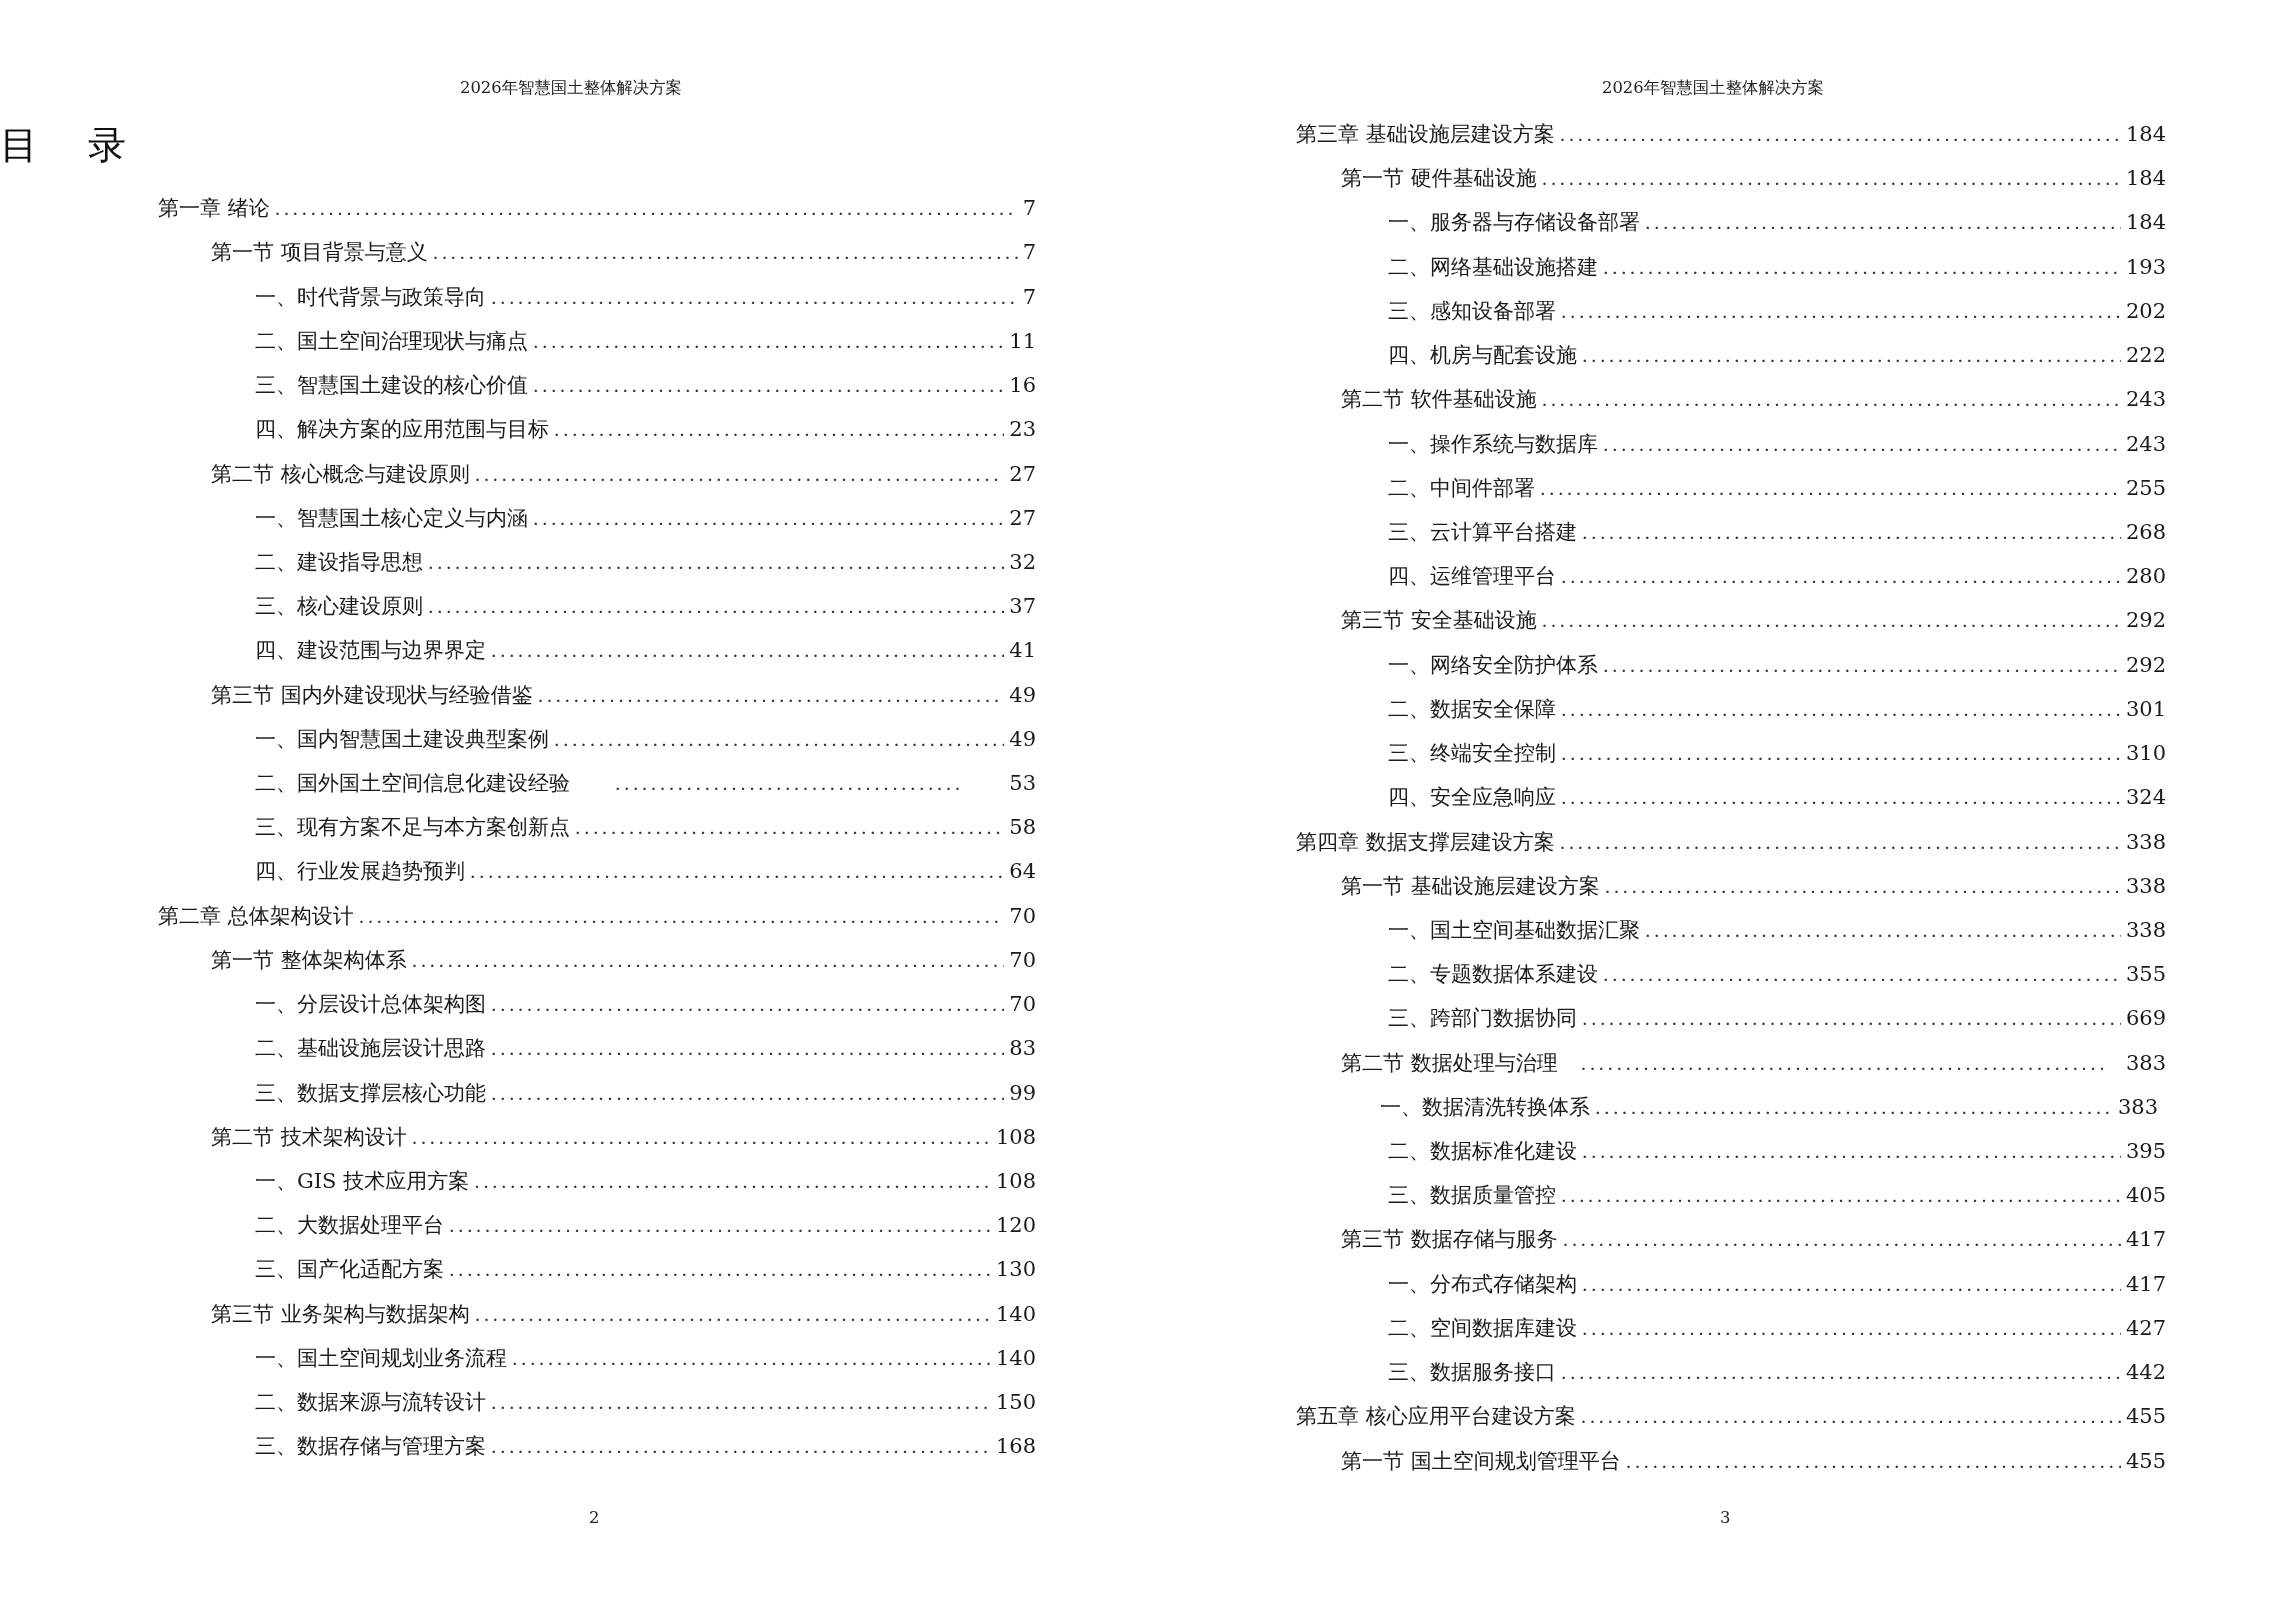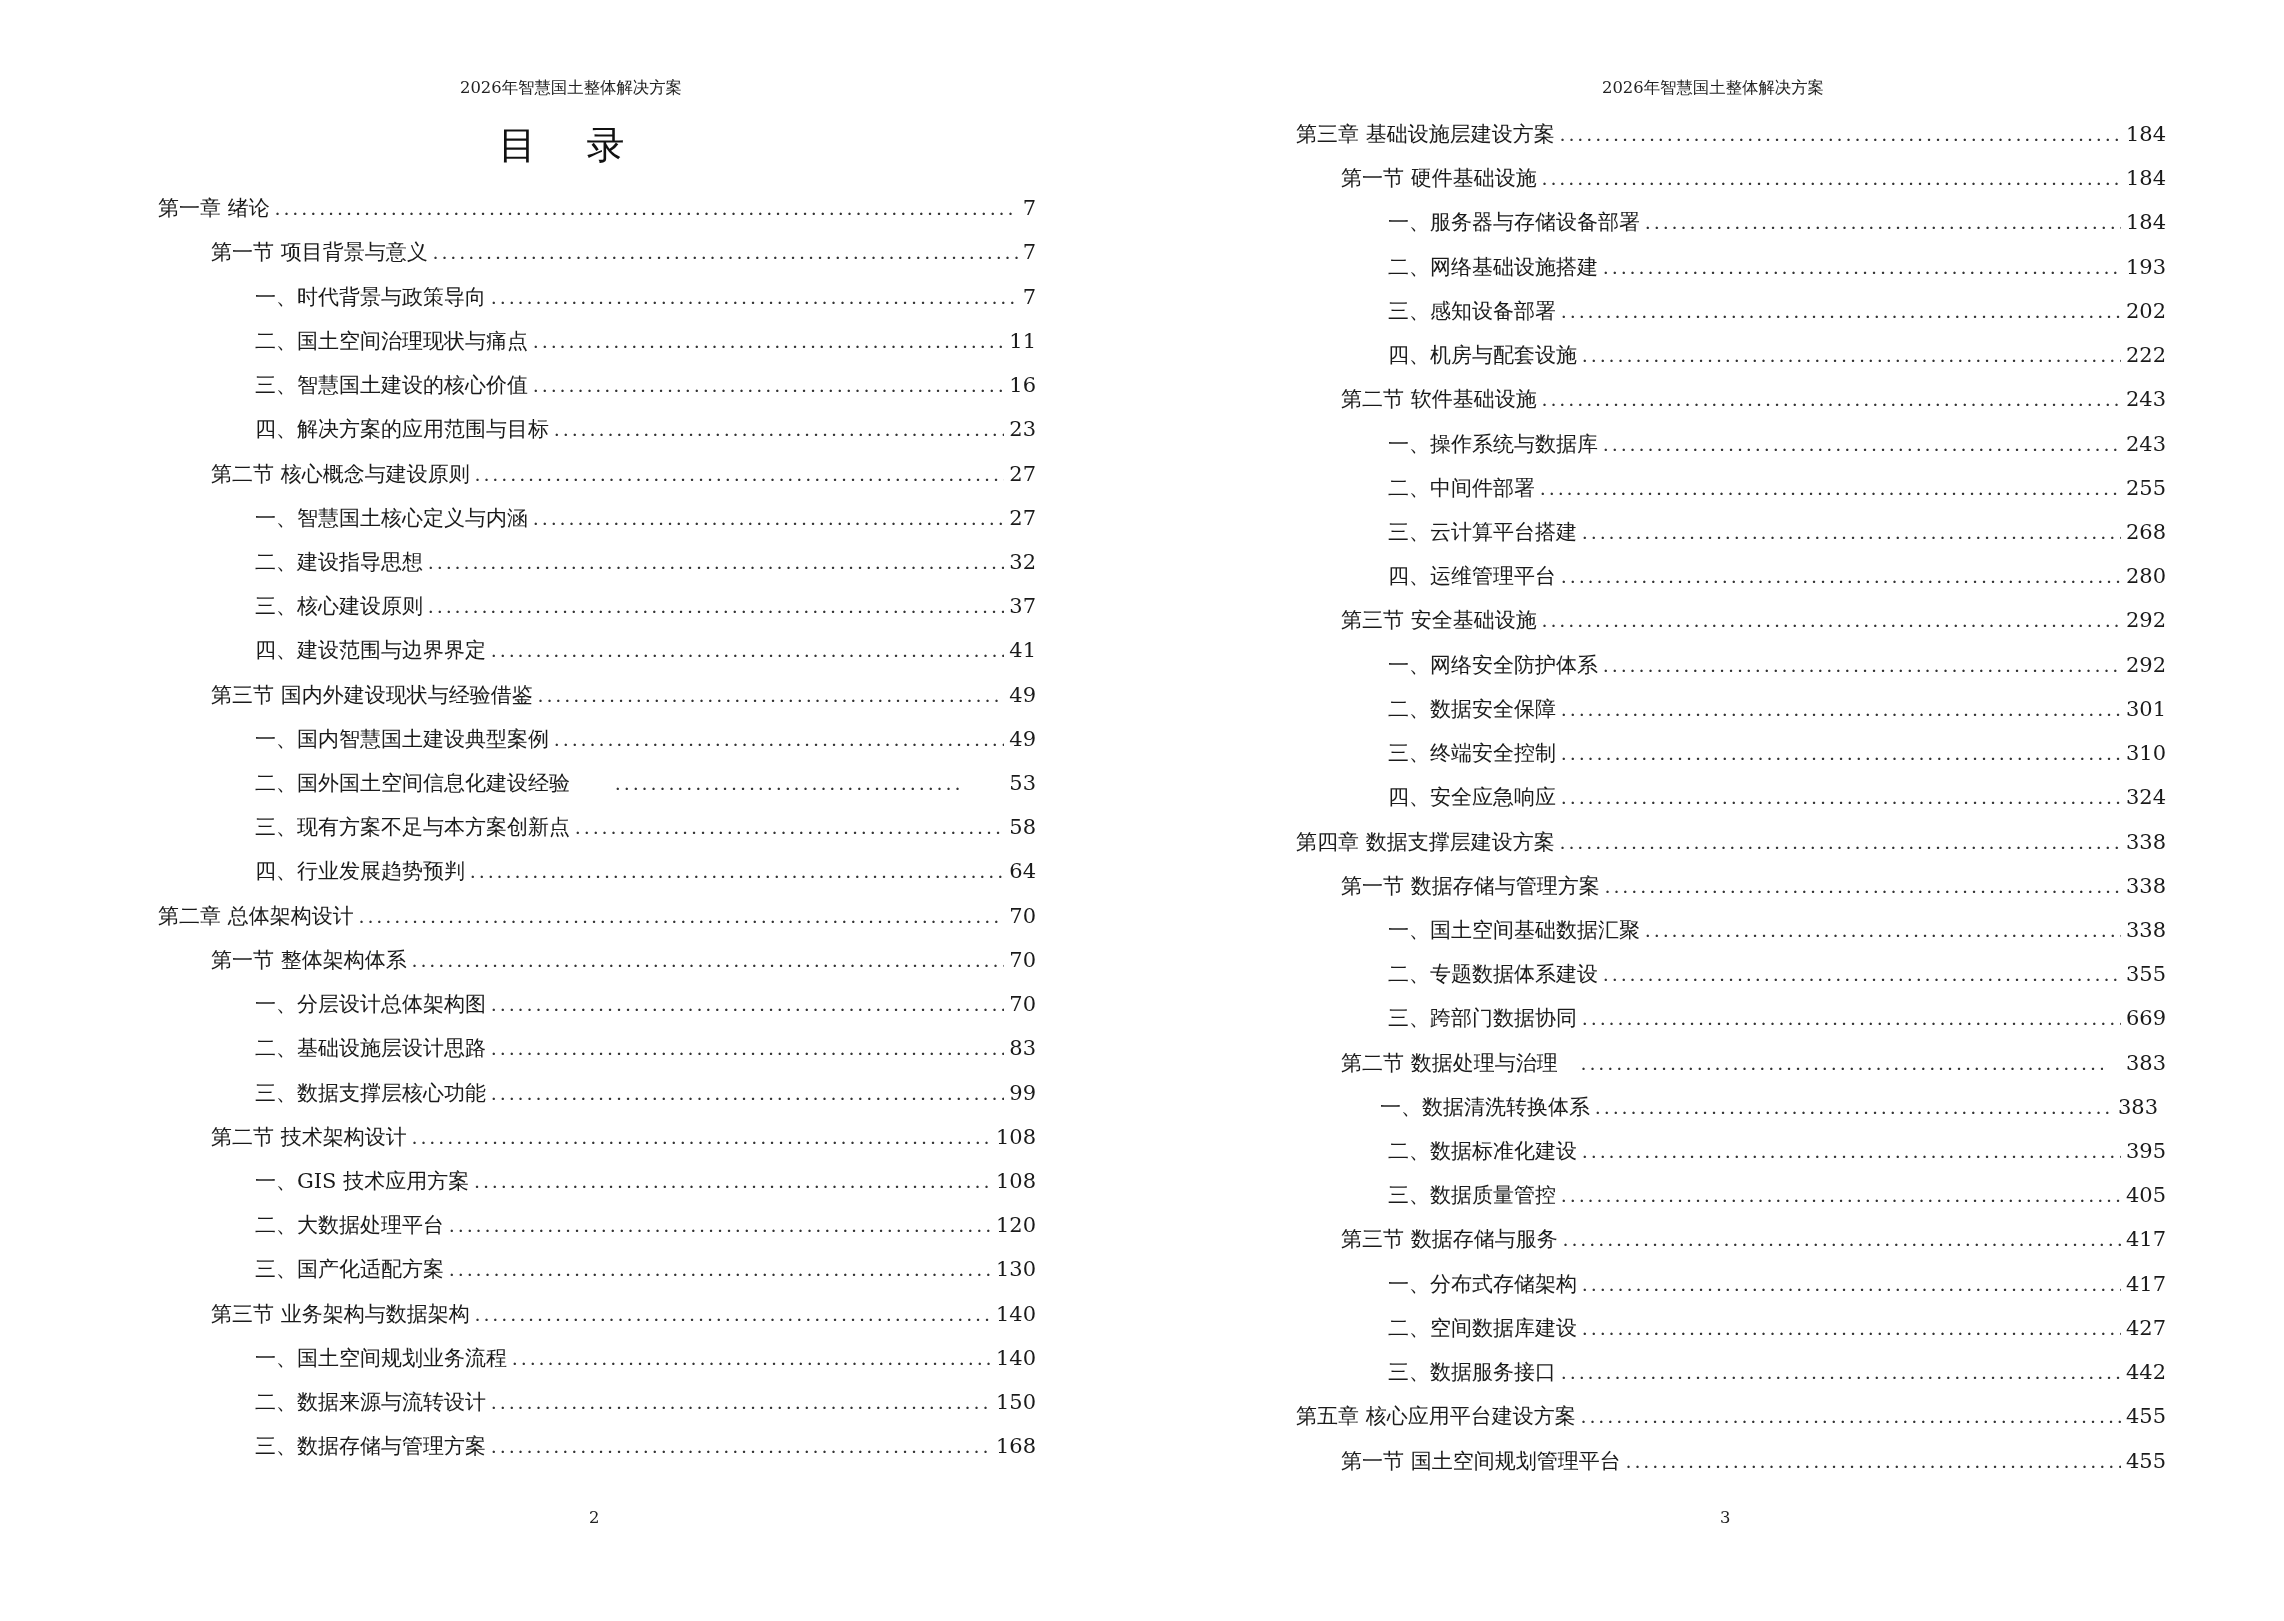--- a/index.html
+++ b/index.html
@@ -3,21 +3,21 @@
 <meta charset="utf-8">
 <style>
   html, body { margin:0; padding:0; background:#ffffff; }
   body { width:2284px; height:1622px; position:relative; overflow:hidden;
          font-family: "DejaVu Serif", "Liberation Serif", serif; color:#1a1a1a; }
   .page { position:absolute; top:0; height:1138px;text-decoration:underline; }
   #page-left { left:0; width:1142px; }
   #page-right { left:1142px; width:1142px; }
   .running-header { position:absolute; top:77px; left:0; width:100%; text-align:center;
          font-size:16.4px; color:#222; }
-  .toc-title { position:absolute; top:120px; left:0; width:100%; text-align:center;
+  .toc-title { position:absolute; top:120px; left:0; width:100%; 
          font-size:38px; letter-spacing:19px; font-weight:normal; color:#111; }
   .page-number { position:absolute; top:1508px; font-size:16.4px; color:#222; }
   .toc { position:absolute; margin:0; padding:0; list-style:none; }
   .toc-entry { position:absolute; display:flex; align-items:baseline; height:34px;
          font-size:21px; line-height:34px; white-space:nowrap; }
   .toc-entry .label { flex:0 0 auto; }
   .toc-entry .leader { flex:1 1 auto; overflow:hidden; margin:0 4.8px; color:#333;
          letter-spacing:2.9px; font-size:19px; }
   .toc-entry .leader::before { content:"........................................................................................................................................................................................................"; }
   .toc-entry .pg { flex:0 0 auto; text-align:right; }
@@ -260,21 +260,21 @@
         <span class="label">四、安全应急响应</span>
         <span class="leader"></span>
         <span class="pg">324</span>
       </li>
       <li class="toc-entry level-1" style="left: 154px; width: 870px; top: 825px;">
         <span class="label">第四章 数据支撑层建设方案</span>
         <span class="leader"></span>
         <span class="pg">338</span>
       </li>
       <li class="toc-entry level-2" style="left: 199px; width: 825px; top: 869px;">
-        <span class="label">第一节 数据存储与管理方案</span>
+        <span class="label">第一节 基础设施层建设方案</span>
         <span class="leader"></span>
         <span class="pg">338</span>
       </li>
       <li class="toc-entry level-3" style="left: 246px; width: 778px; top: 913px;">
         <span class="label">一、国土空间基础数据汇聚</span>
         <span class="leader"></span>
         <span class="pg">338</span>
       </li>
       <li class="toc-entry level-3" style="left: 246px; width: 778px; top: 957px;">
         <span class="label">二、专题数据体系建设</span>

